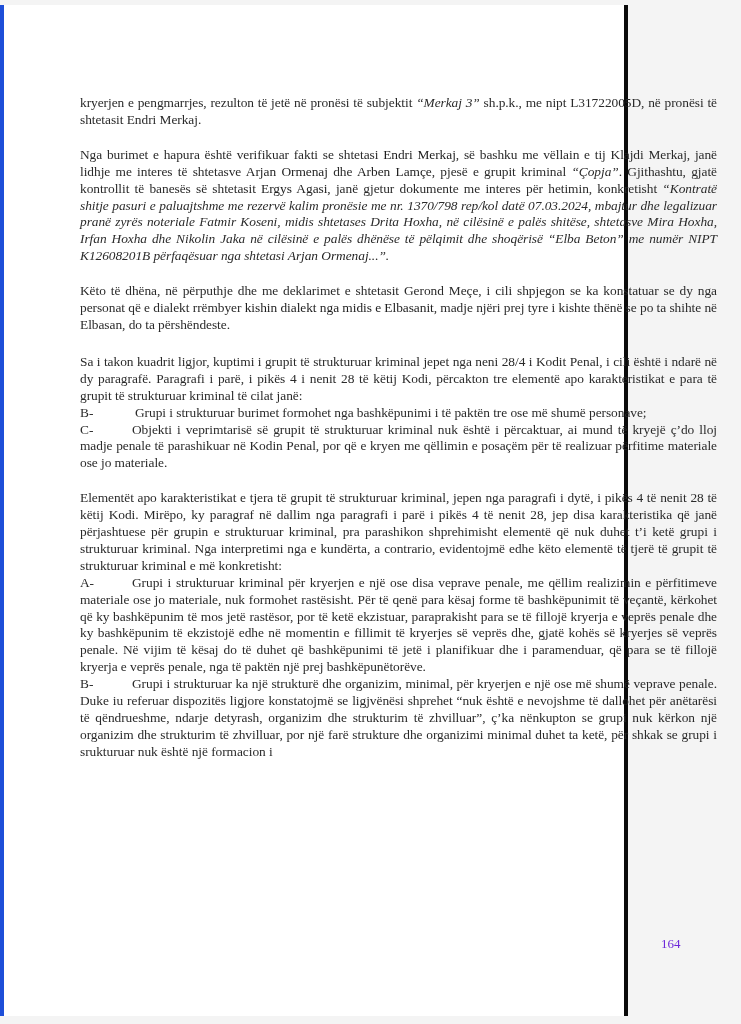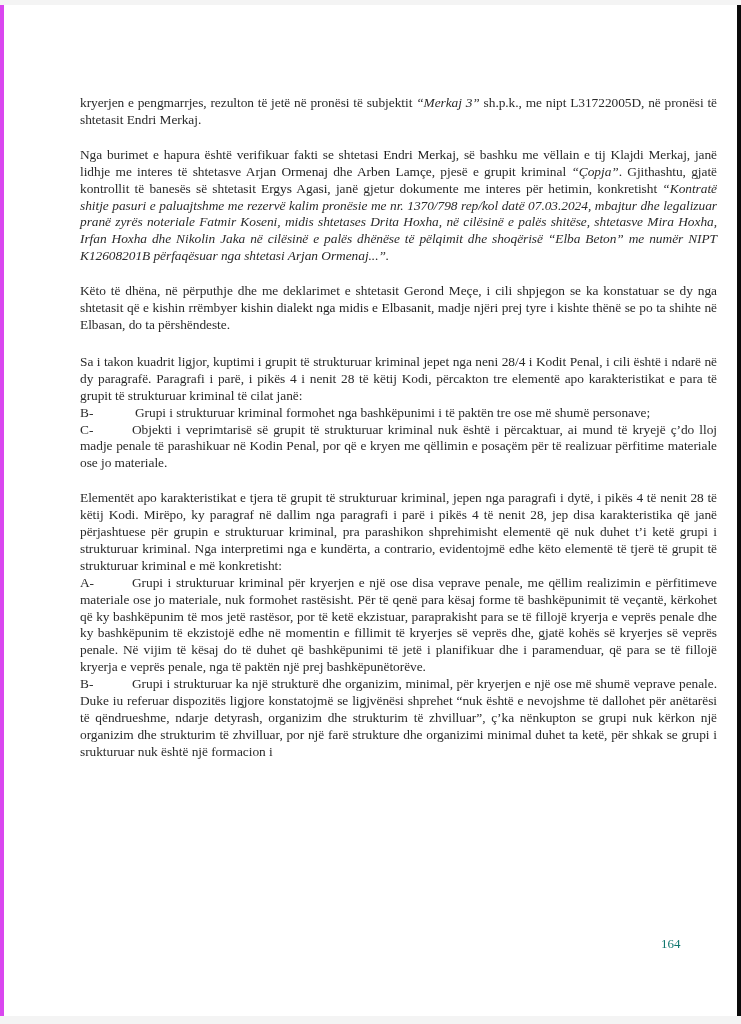--- a/index.html
+++ b/index.html
@@ -7,25 +7,25 @@
     padding: 0;
     width: 741px;
     height: 1024px;
     background: #f4f4f4;
     overflow: hidden;
   }
   .frame {
     position: absolute;
     left: 0;
     top: 5px;
-    width: 741px;
+    width: 628px;
     height: 1011px;
     background: #ffffff;
     box-sizing: border-box;
-    border-left: 4px solid #d946ef;
+    border-left: 4px solid #1d4ed8;
     border-right: 4px solid #0a0a0a;
   }
   .page {
     position: absolute;
     left: 76px;
     top: 90px;
     width: 637px;
     font-family: "Liberation Serif", "DejaVu Serif", serif;
     font-size: 13.4px;
     line-height: 16.9px;
@@ -49,44 +49,44 @@
     width: 52px;
     text-indent: 0;
   }
   .item.indentB .lbl { width: 55px; }
   .page-number {
     position: absolute;
     left: 657px;
     top: 931px;
     font-family: "Liberation Serif", "DejaVu Serif", serif;
     font-size: 13px;
-    color: #0f766e;
+    color: #6d28d9;
   }
 </style>
 </head>
 <body>
 
 <div class="frame">
   <div class="page">
 
     <p class="para">
       <span>kryerjen e pengmarrjes, rezulton të jetë në pronësi të subjektit </span><i>“Merkaj 3”</i><span> sh.p.k., me nipt L31722005D, në pronësi të shtetasit Endri Merkaj.</span>
     </p>
 
     <p class="para">
       <span>Nga burimet e hapura është verifikuar fakti se shtetasi </span><b>Endri Merkaj,</b><span> së bashku me vëllain e tij Klajdi Merkaj, janë lidhje me interes të shtetasve </span><b>Arjan Ormenaj</b><span> dhe </span><b>Arben Lamçe</b><span>, pjesë e grupit kriminal </span><i>“Çopja”</i><span>. Gjithashtu, gjatë kontrollit të banesës së shtetasit </span><b>Ergys Agasi</b><span>, janë gjetur dokumente me interes për hetimin, konkretisht </span><i>“Kontratë shitje pasuri e paluajtshme me rezervë kalim pronësie me nr. 1370/798 rep/kol datë 07.03.2024, mbajtur dhe legalizuar pranë zyrës noteriale Fatmir Koseni, midis shtetases Drita Hoxha, në cilësinë e palës shitëse, shtetasve Mira Hoxha, Irfan Hoxha dhe Nikolin Jaka në cilësinë e palës dhënëse të pëlqimit dhe shoqërisë “Elba Beton” me numër NIPT K12608201B përfaqësuar nga shtetasi </i><b><i>Arjan Ormenaj</i></b><i>...”.</i>
     </p>
 
     <p class="para gap-small">
-      <span>Këto të dhëna, në përputhje dhe me deklarimet e shtetasit Gerond Meçe, i cili shpjegon se ka konstatuar se dy nga shtetasit që e kishin rrëmbyer </span><b>kishin dialekt nga midis e Elbasanit</b><span>, madje njëri prej tyre i kishte thënë se po ta shihte në Elbasan, do ta përshëndeste.</span>
+      <span>Këto të dhëna, në përputhje dhe me deklarimet e shtetasit Gerond Meçe, i cili shpjegon se ka konstatuar se dy nga personat që e dialekt rrëmbyer </span><b>kishin dialekt nga midis e Elbasanit</b><span>, madje njëri prej tyre i kishte thënë se po ta shihte në Elbasan, do ta përshëndeste.</span>
     </p>
 
     <div class="para">
       <p class="para tight">Sa i takon kuadrit ligjor, kuptimi i grupit të strukturuar kriminal jepet nga neni 28/4 i Kodit Penal, i cili është i ndarë në dy paragrafë. Paragrafi i parë, i pikës 4 i nenit 28 të këtij Kodi, përcakton tre elementë apo karakteristikat e para të grupit të strukturuar kriminal të cilat janë:</p>
-      <p class="item indentB"><span class="lbl">B-</span><span>Grupi i strukturuar kriminal formohet nga bashkëpunimi i të paktën tre ose më shumë personave;</span></p>
+      <p class="item indentB"><span class="lbl">B-</span><span>Grupi i strukturuar burimet formohet nga bashkëpunimi i të paktën tre ose më shumë personave;</span></p>
       <p class="item"><span class="lbl">C-</span><span>Objekti i veprimtarisë së grupit të strukturuar kriminal nuk është i përcaktuar, ai mund të kryejë ç’do lloj madje penale të parashikuar në Kodin Penal, por që e kryen me qëllimin e posaçëm për të realizuar përfitime materiale ose jo materiale.</span></p>
     </div>
 
     <div class="para">
       <p class="para tight">Elementët apo karakteristikat e tjera të grupit të strukturuar kriminal, jepen nga paragrafi i dytë, i pikës 4 të nenit 28 të këtij Kodi. Mirëpo, ky paragraf në dallim nga paragrafi i parë i pikës 4 të nenit 28, jep disa karakteristika që janë përjashtuese për grupin e strukturuar kriminal, pra parashikon shprehimisht elementë që nuk duhet t’i ketë grupi i strukturuar kriminal. Nga interpretimi nga e kundërta, a contrario, evidentojmë edhe këto elementë të tjerë të grupit të strukturuar kriminal e më konkretisht:</p>
       <p class="item"><span class="lbl">A-</span><span>Grupi i strukturuar kriminal për kryerjen e një ose disa veprave penale, me qëllim realizimin e përfitimeve materiale ose jo materiale, nuk formohet rastësisht. Për të qenë para kësaj forme të bashkëpunimit të veçantë, kërkohet që ky bashkëpunim të mos jetë rastësor, por të ketë ekzistuar, paraprakisht para se të fillojë kryerja e veprës penale dhe ky bashkëpunim të ekzistojë edhe në momentin e fillimit të kryerjes së veprës dhe, gjatë kohës së kryerjes së veprës penale. Në vijim të kësaj do të duhet që bashkëpunimi të jetë i planifikuar dhe i paramenduar, që para se të fillojë kryerja e veprës penale, nga të paktën një prej bashkëpunëtorëve.</span></p>
       <p class="item"><span class="lbl">B-</span><span>Grupi i strukturuar ka një strukturë dhe organizim, minimal, për kryerjen e një ose më shumë veprave penale. Duke iu referuar dispozitës ligjore konstatojmë se ligjvënësi shprehet “nuk është e nevojshme të dallohet për anëtarësi të qëndrueshme, ndarje detyrash, organizim dhe strukturim të zhvilluar”, ç’ka nënkupton se grupi nuk kërkon një organizim dhe strukturim të zhvilluar, por një farë strukture dhe organizimi minimal duhet ta ketë, për shkak se grupi i srukturuar nuk është një formacion i</span></p>
     </div>
 
   </div>

